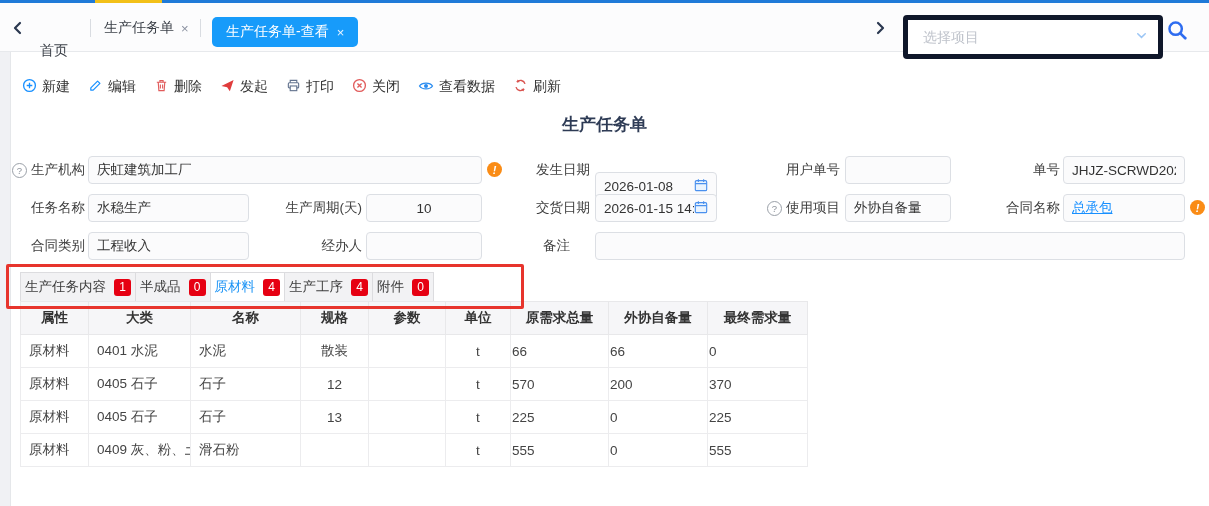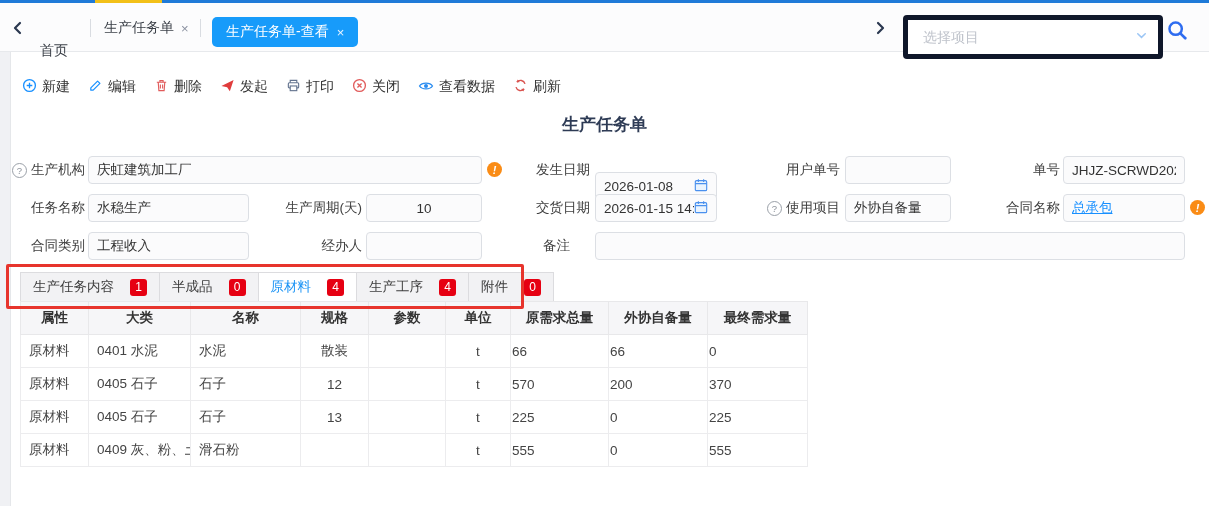--- a/index.html
+++ b/index.html
@@ -52,21 +52,21 @@
   .warn{position:absolute;width:15px;height:15px;border-radius:50%;background:#fa8c16;color:#fff;
         font-size:11px;font-weight:bold;font-style:italic;display:flex;align-items:center;justify-content:center;}
   .link{color:#1890ff;text-decoration:underline;cursor:pointer;}
 
   
   .redbox{position:absolute;left:6px;top:264px;width:512px;height:39px;border:3px solid #e7342c;
           border-radius:2px;z-index:20;pointer-events:none;}
 
   
   .dtabs{position:absolute;left:20px;top:272px;height:30px;display:flex;align-items:stretch;}
-  .dtab{display:flex;align-items:center;gap:16px;padding:0 12px;background:#f2f2f4;border:1px solid #dcdcdf;
+  .dtab{display:flex;align-items:center;gap:8px;padding:0 4px;background:#f2f2f4;border:1px solid #dcdcdf;
         margin-right:-1px;font-size:13.5px;color:#3c3c3c;cursor:pointer;}
   .dtab.active{background:#fff;color:#1a93f5;}
   .badge{min-width:9px;height:17px;padding:0 4px;background:#e60012;border-radius:3px;color:#fff;
          font-size:12px;display:flex;align-items:center;justify-content:center;}
 
   
   .grid{position:absolute;left:20px;top:301px;}
   table{border-collapse:collapse;table-layout:fixed;width:787px;font-size:13.5px;}
   th{background:#f6f6f8;color:#333;font-weight:bold;height:30px;border:1px solid #e8e8ea;text-align:center;}
   td{height:30px;border:1px solid #ececee;color:#444;overflow:hidden;white-space:nowrap;background:#fff;}

